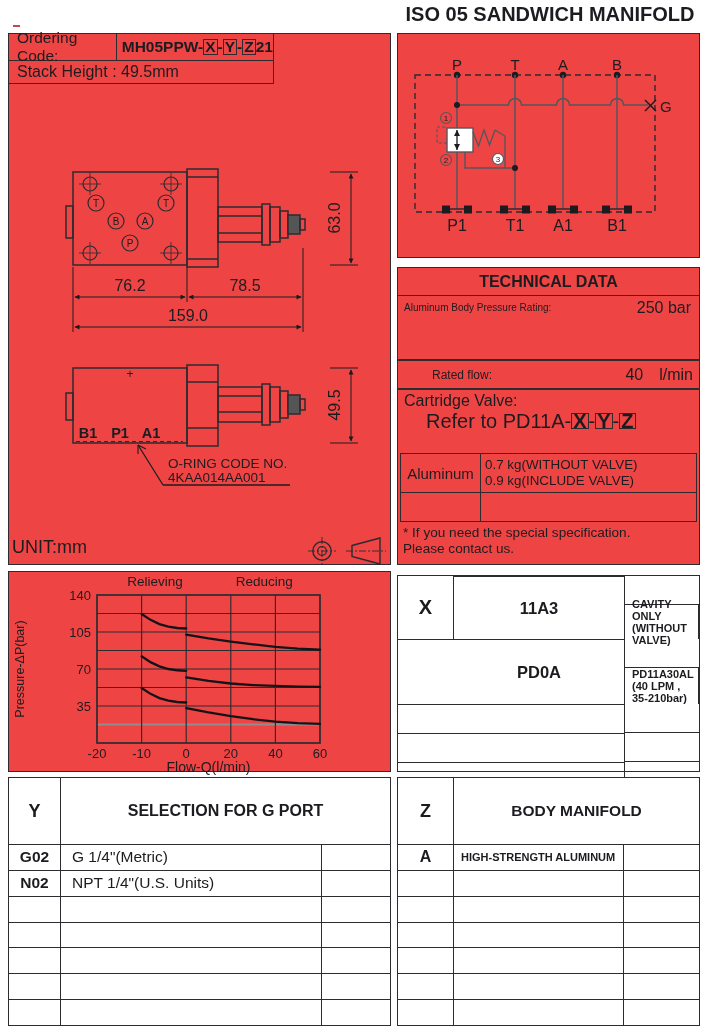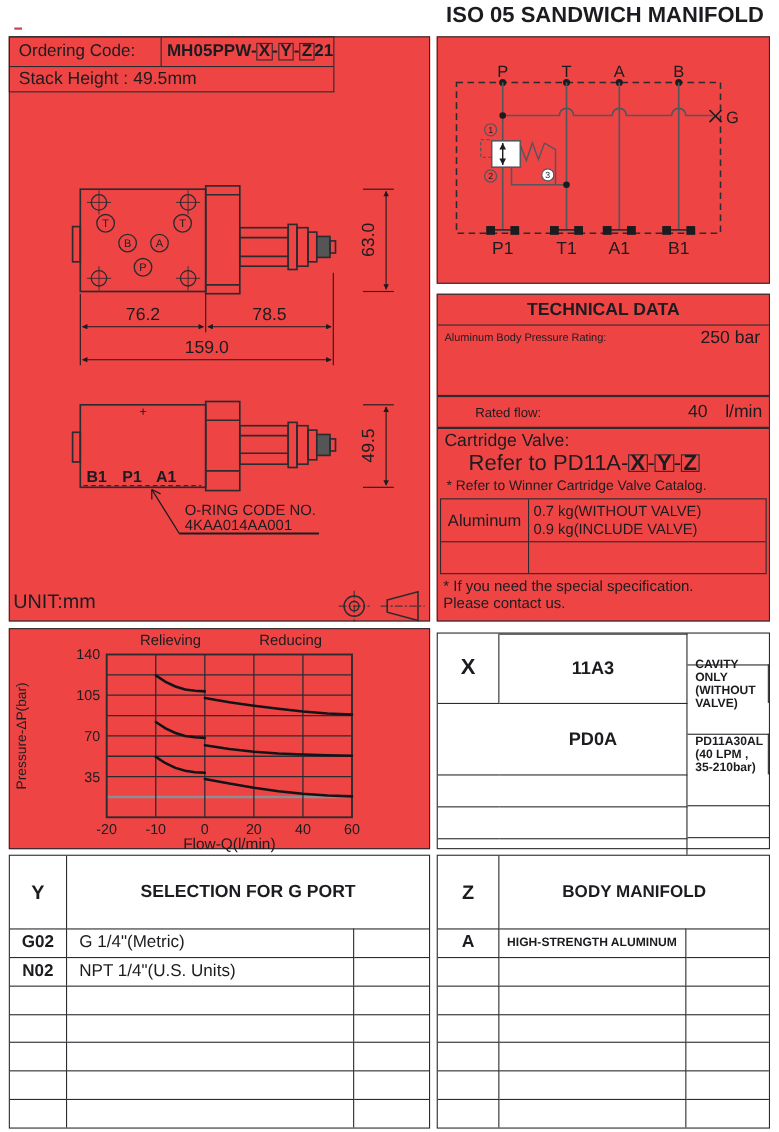--- a/index.html
+++ b/index.html
@@ -8,21 +8,21 @@
   .panel{position:absolute;border:1.6px solid #2b2b30;background:#ef4444;box-sizing:border-box;}
   svg{position:absolute;overflow:visible;}
   svg text{font-family:"Liberation Sans",sans-serif;fill:#1c1c20;}
   .red-mark{position:absolute;left:13px;top:25px;width:7px;height:2px;background:#cc4444;}
 
   
   #main-title{position:absolute;left:394px;top:3px;width:312px;text-align:center;
               font-size:20px;font-weight:bold;letter-spacing:0px;white-space:nowrap;}
 
   
-  #ordering{position:absolute;left:8px;top:33px;width:296px;border:1.6px solid #2b2b30;box-sizing:border-box;}
+  #ordering{position:absolute;left:8px;top:33px;width:266px;border:1.6px solid #2b2b30;box-sizing:border-box;}
   #ordering .row1{display:flex;height:26px;border-bottom:1.4px solid #2b2b30;}
   #ordering .row1 .lab{width:146px;border-right:1.4px solid #2b2b30;display:flex;align-items:center;
                        padding-left:8px;font-size:15.5px;box-sizing:border-box;}
   #ordering .row1 .code{flex:1;display:flex;align-items:center;padding-left:5px;
                         font-size:15.5px;font-weight:bold;white-space:nowrap;}
   #ordering .row2{height:22px;display:flex;align-items:center;padding-left:8px;font-size:16px;}
   .codebox{display:inline-block;border:1.4px solid #2b2b30;padding:0 1px;line-height:14px;
            font-weight:bold;margin:0 0px;}
 
   
@@ -313,21 +313,20 @@
       <span class="f2">
         <span>40</span>
         <span>l/min</span>
       </span>
     </div>
     <div class="cart">
       <div class="c1">Cartridge Valve:</div>
       <div class="c2">
         <span>Refer to PD11A-</span><span class="codebox">X</span>-<span class="codebox">Y</span>-<span class="codebox">Z</span>
       </div>
-      <div class="c3">* Refer to Winner Cartridge Valve Catalog.</div>
     </div>
     <div class="wtab">
       <div class="wmat">Aluminum</div>
       <div class="wdesc">
         <span>0.7  kg(WITHOUT VALVE)</span><br>
         <span>0.9  kg(INCLUDE VALVE)</span>
       </div>
       <div></div>
       <div></div>
     </div>

